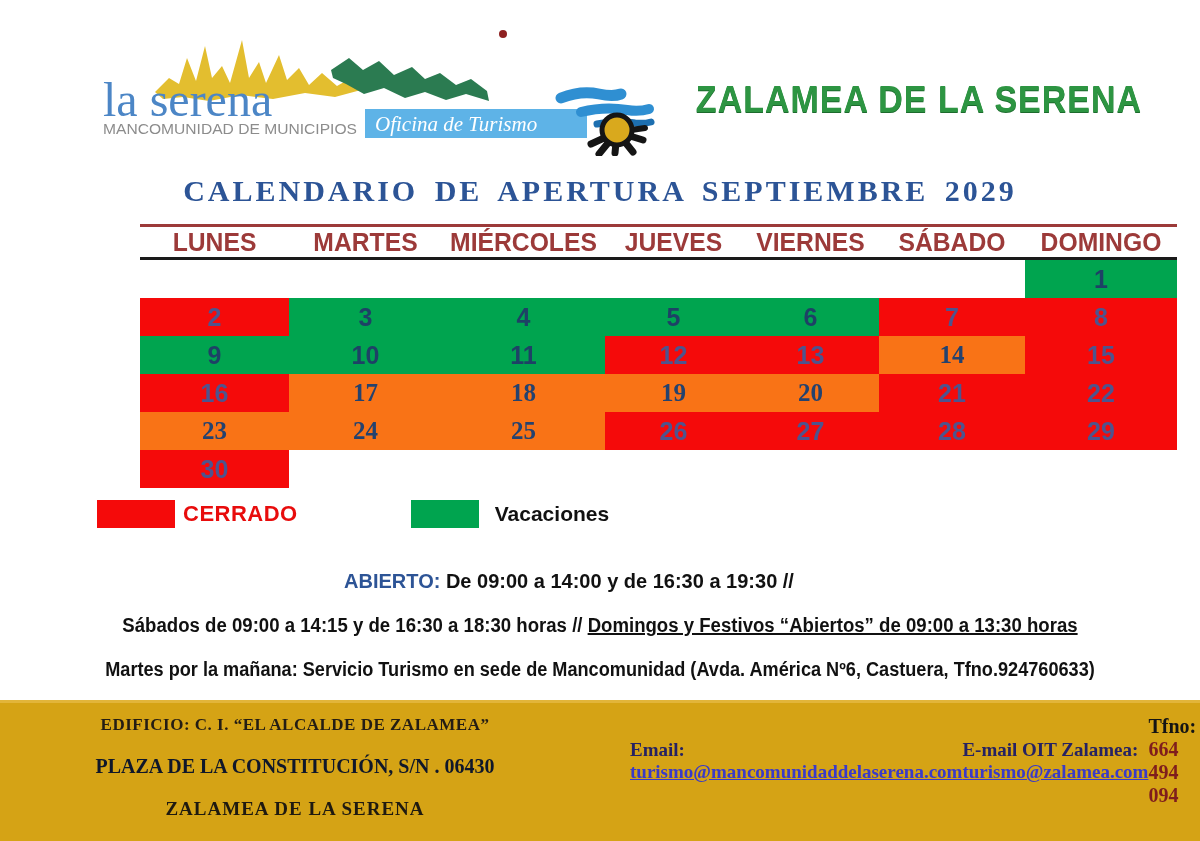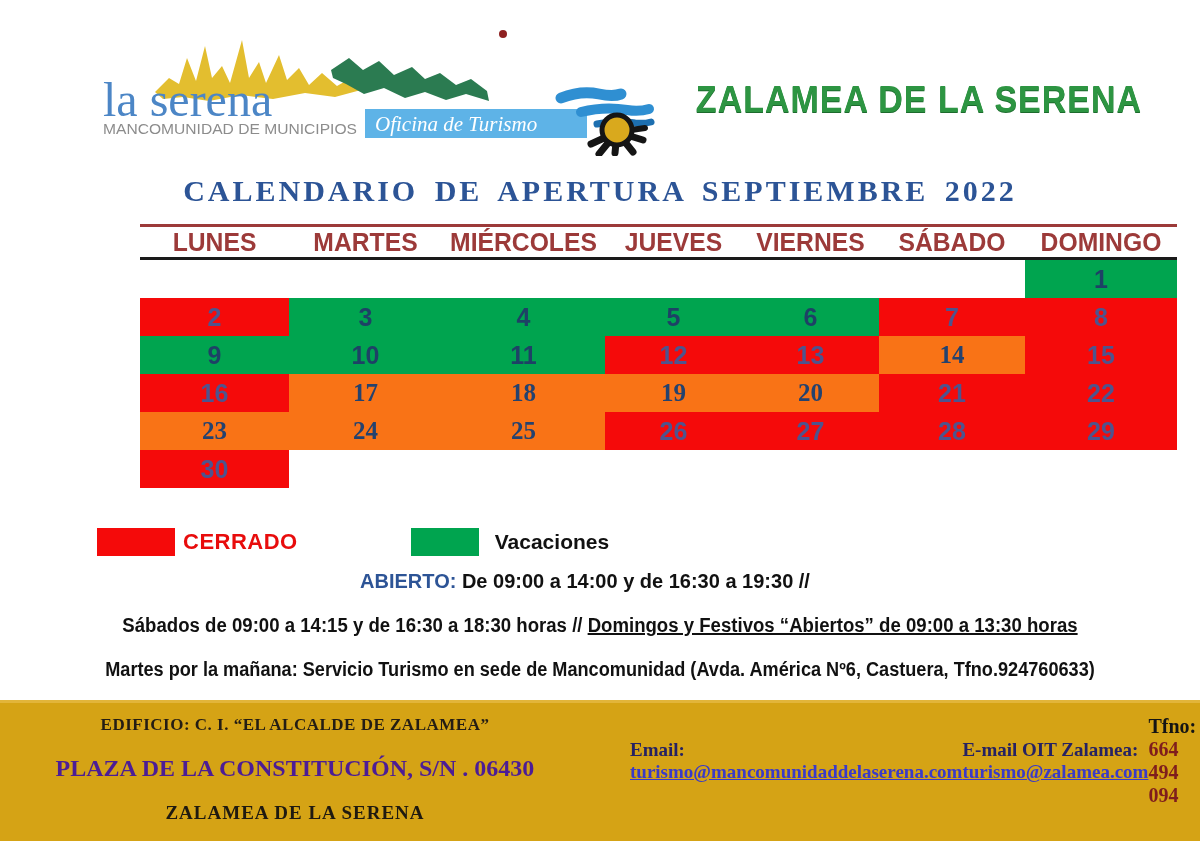--- a/index.html
+++ b/index.html
@@ -46,30 +46,30 @@
   .cal-head > div:nth-child(4), .cal-row > div:nth-child(4) { width:137px; }
   .cal-head > div:nth-child(5), .cal-row > div:nth-child(5) { width:137px; }
   .cal-head > div:nth-child(6), .cal-row > div:nth-child(6) { width:146px; }
   .cal-head > div:nth-child(7), .cal-row > div:nth-child(7) { width:152px; }
   .cell-closed   { background:#F50A0A; color:#4E548E; }
   .cell-vacation { background:#00A44F; color:#1E4166; }
   .cell-open     { background:#f97316; color:#24426F;font-family:Liberation Serif, serif; }
   .cell-empty    { background:#ffffff; }
 
   
-  .legend { position:absolute; left:97px; top:528px; display:flex; align-items:center;text-align:right; }
+  .legend { position:absolute; left:97px; top:500px; display:flex; align-items:center;text-align:right; }
   .swatch { width:78px; height:28px; display:inline-block; }
   .swatch-closed { background:#F50A0A; }
   .swatch-vacation { background:#00A44F; width:68px; margin-left:113px; }
   .legend-closed-label { color:#E80C0C; font-weight:bold; font-size:22px; margin-left:8px; letter-spacing:0.5px; }
   .legend-vacation-label { color:#111; font-weight:bold; font-size:21px; margin-left:16px; }
 
   
   .abierto-line {
-    position:absolute; left:16px; top:570px; width:1138px; text-align:center;
+    position:absolute; left:0; top:570px; width:1138px; text-align:center;
     font-size:20px; font-weight:bold; color:#111;
   }
   .abierto-label { color:#2D5496; }
   .sabados-line {
     position:absolute; left:0; top:614px; width:1200px; text-align:center;
     font-size:20px; font-weight:bold; color:#111; transform:scaleX(0.93);
   }
   .underline { text-decoration:underline; }
   .martes-line {
     position:absolute; left:0; top:658px; width:1200px; text-align:center;
@@ -84,21 +84,21 @@
   }
   .footer-left {
     position:absolute; left:55px; top:12px; width:480px;
     display:flex; flex-direction:column; align-items:center; row-gap:20px;font-weight:bold;
   }
   .footer-right {
     position:absolute; left:630px; top:12px; width:540px;
     display:flex; flex-direction:row; align-items:center; row-gap:19px;
   }
   .f-building { font-size:17px; color:#241d14; letter-spacing:0.5px; }
-  .f-address  { font-size:24px; color:#4c1d95; }
+  .f-address  { font-size:20px; color:#0f172a; }
   .f-town     { font-size:19px; color:#1f1a10; letter-spacing:1px; }
   .f-line { font-size:19px; }
   .f-label { color:#262262; font-weight:bold; }
   .f-link  { color:#3A3AC8; font-weight:bold; text-decoration:underline; cursor:pointer; }
   .f-phone-label { color:#141414; font-weight:bold; font-size:20px; }
   .f-phone { color:#7f1d1d; font-weight:bold; font-size:20px; cursor:pointer; }
 </style>
 </head>
 <body>
 
@@ -133,21 +133,21 @@
       <line x1="522" y1="104" x2="550" y2="100" stroke="#151515" stroke-width="6" stroke-linecap="round"></line>
       <circle cx="522" cy="102" r="15" fill="#D9A91D" stroke="#151515" stroke-width="5"></circle>
     </g>
   </svg>
 </div>
 
 <div class="red-dot"></div>
 
 <div class="town-title">ZALAMEA DE LA SERENA</div>
 
-<div class="main-title">CALENDARIO DE APERTURA SEPTIEMBRE 2022</div>
+<div class="main-title">CALENDARIO DE APERTURA SEPTIEMBRE 2029</div>
 
 <div class="calendar">
   <div class="cal-head" id="weekday-row">
       <div>LUNES</div>
       <div>MARTES</div>
       <div>MIÉRCOLES</div>
       <div>JUEVES</div>
       <div>VIERNES</div>
       <div>SÁBADO</div>
       <div>DOMINGO</div>

